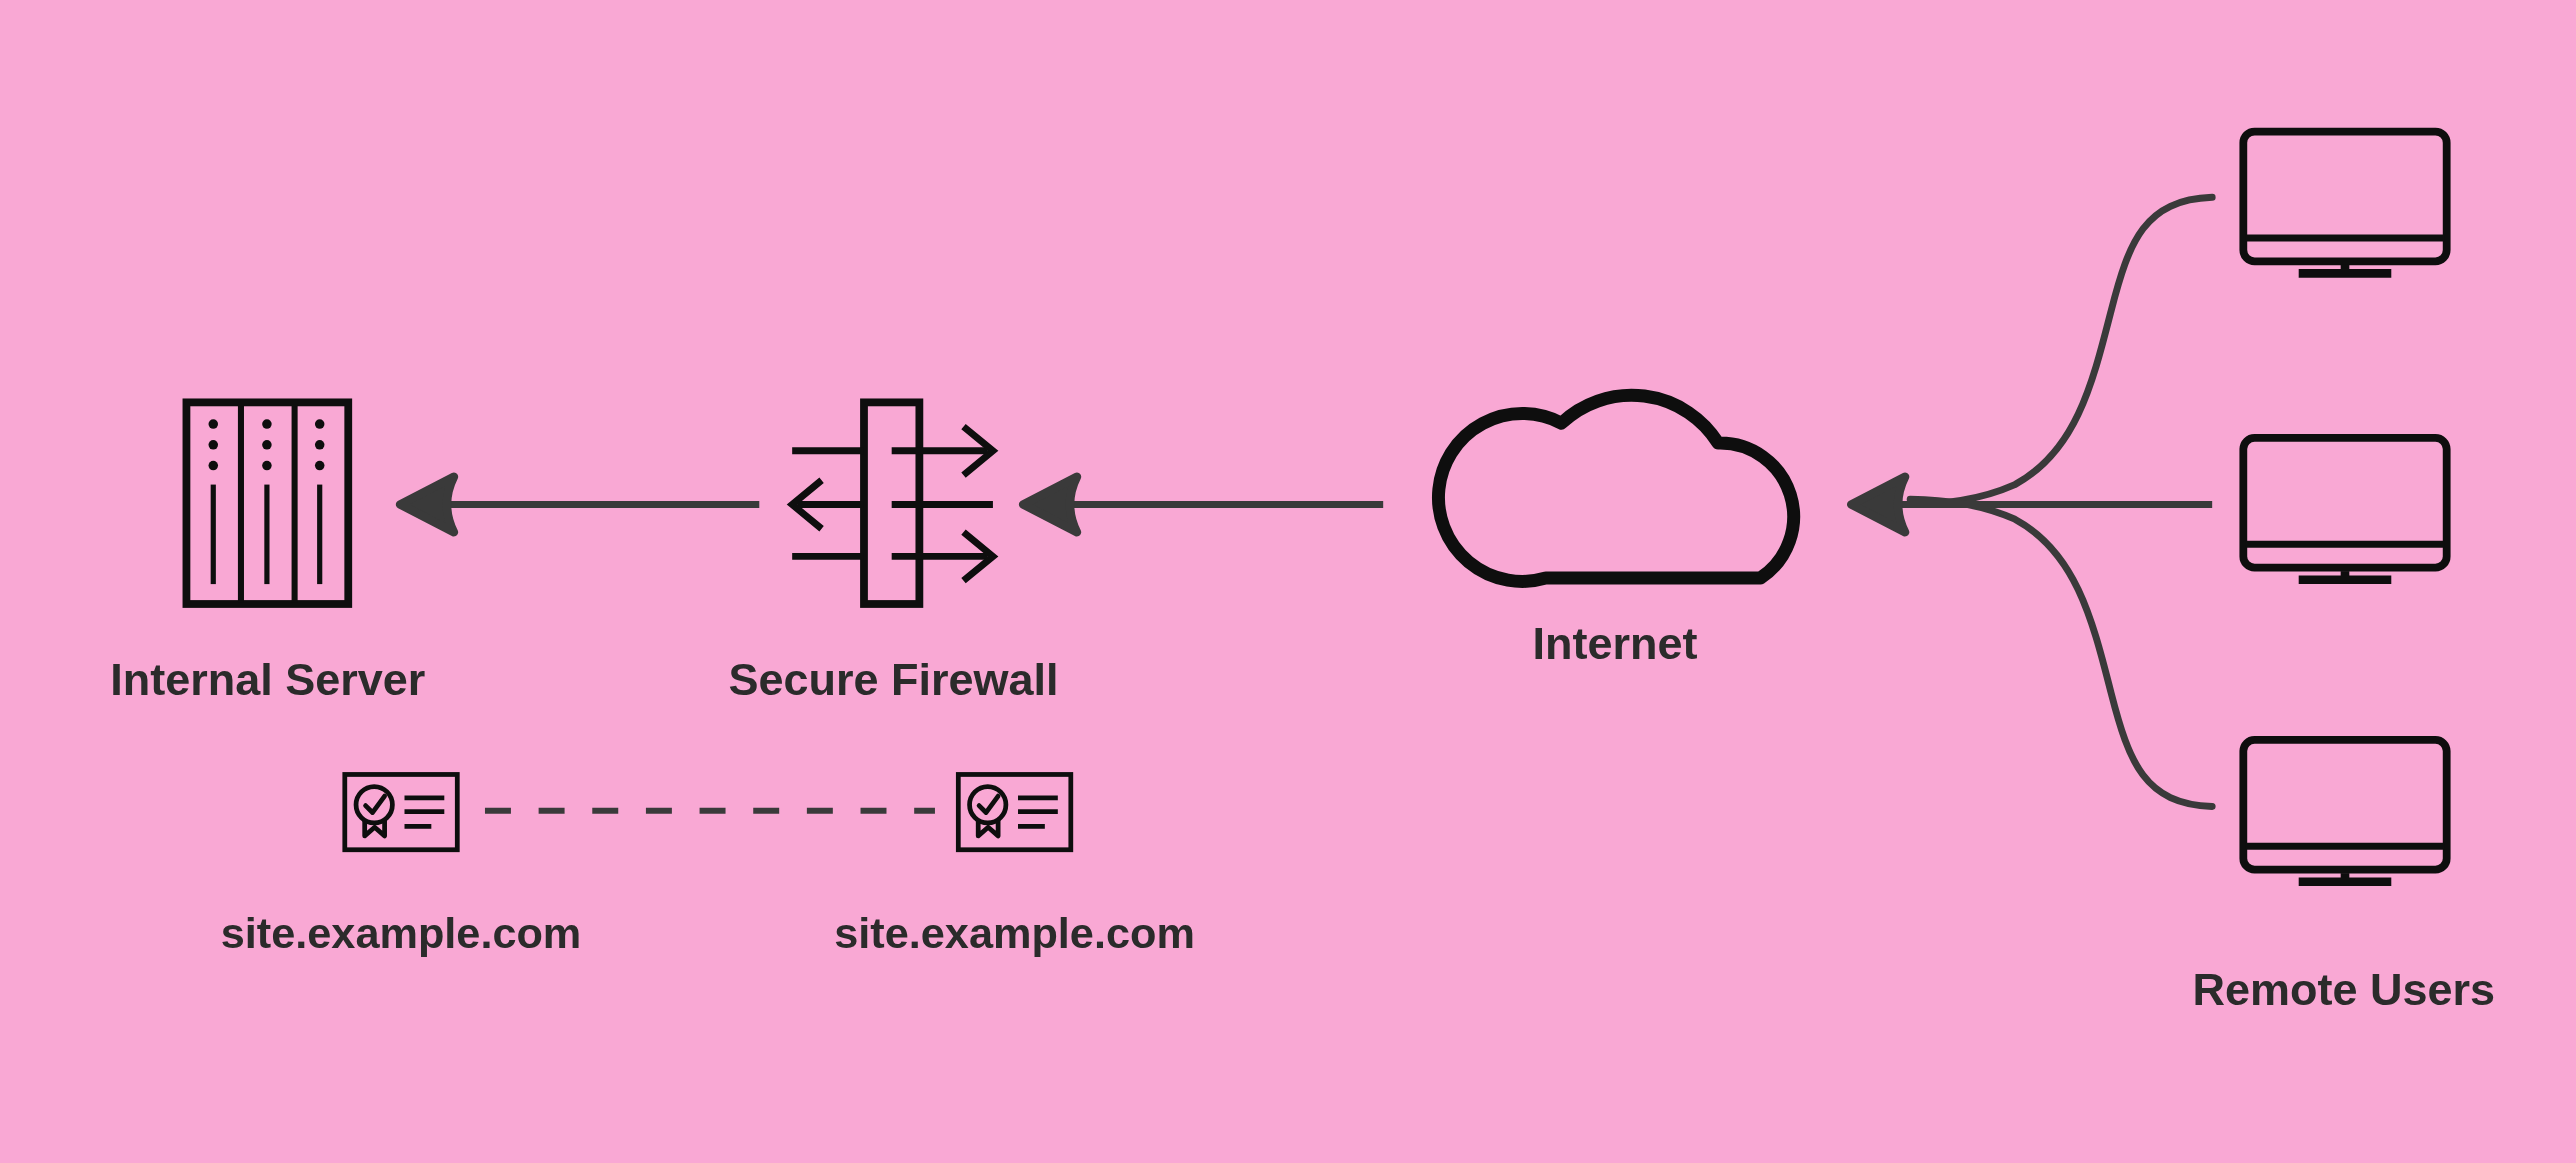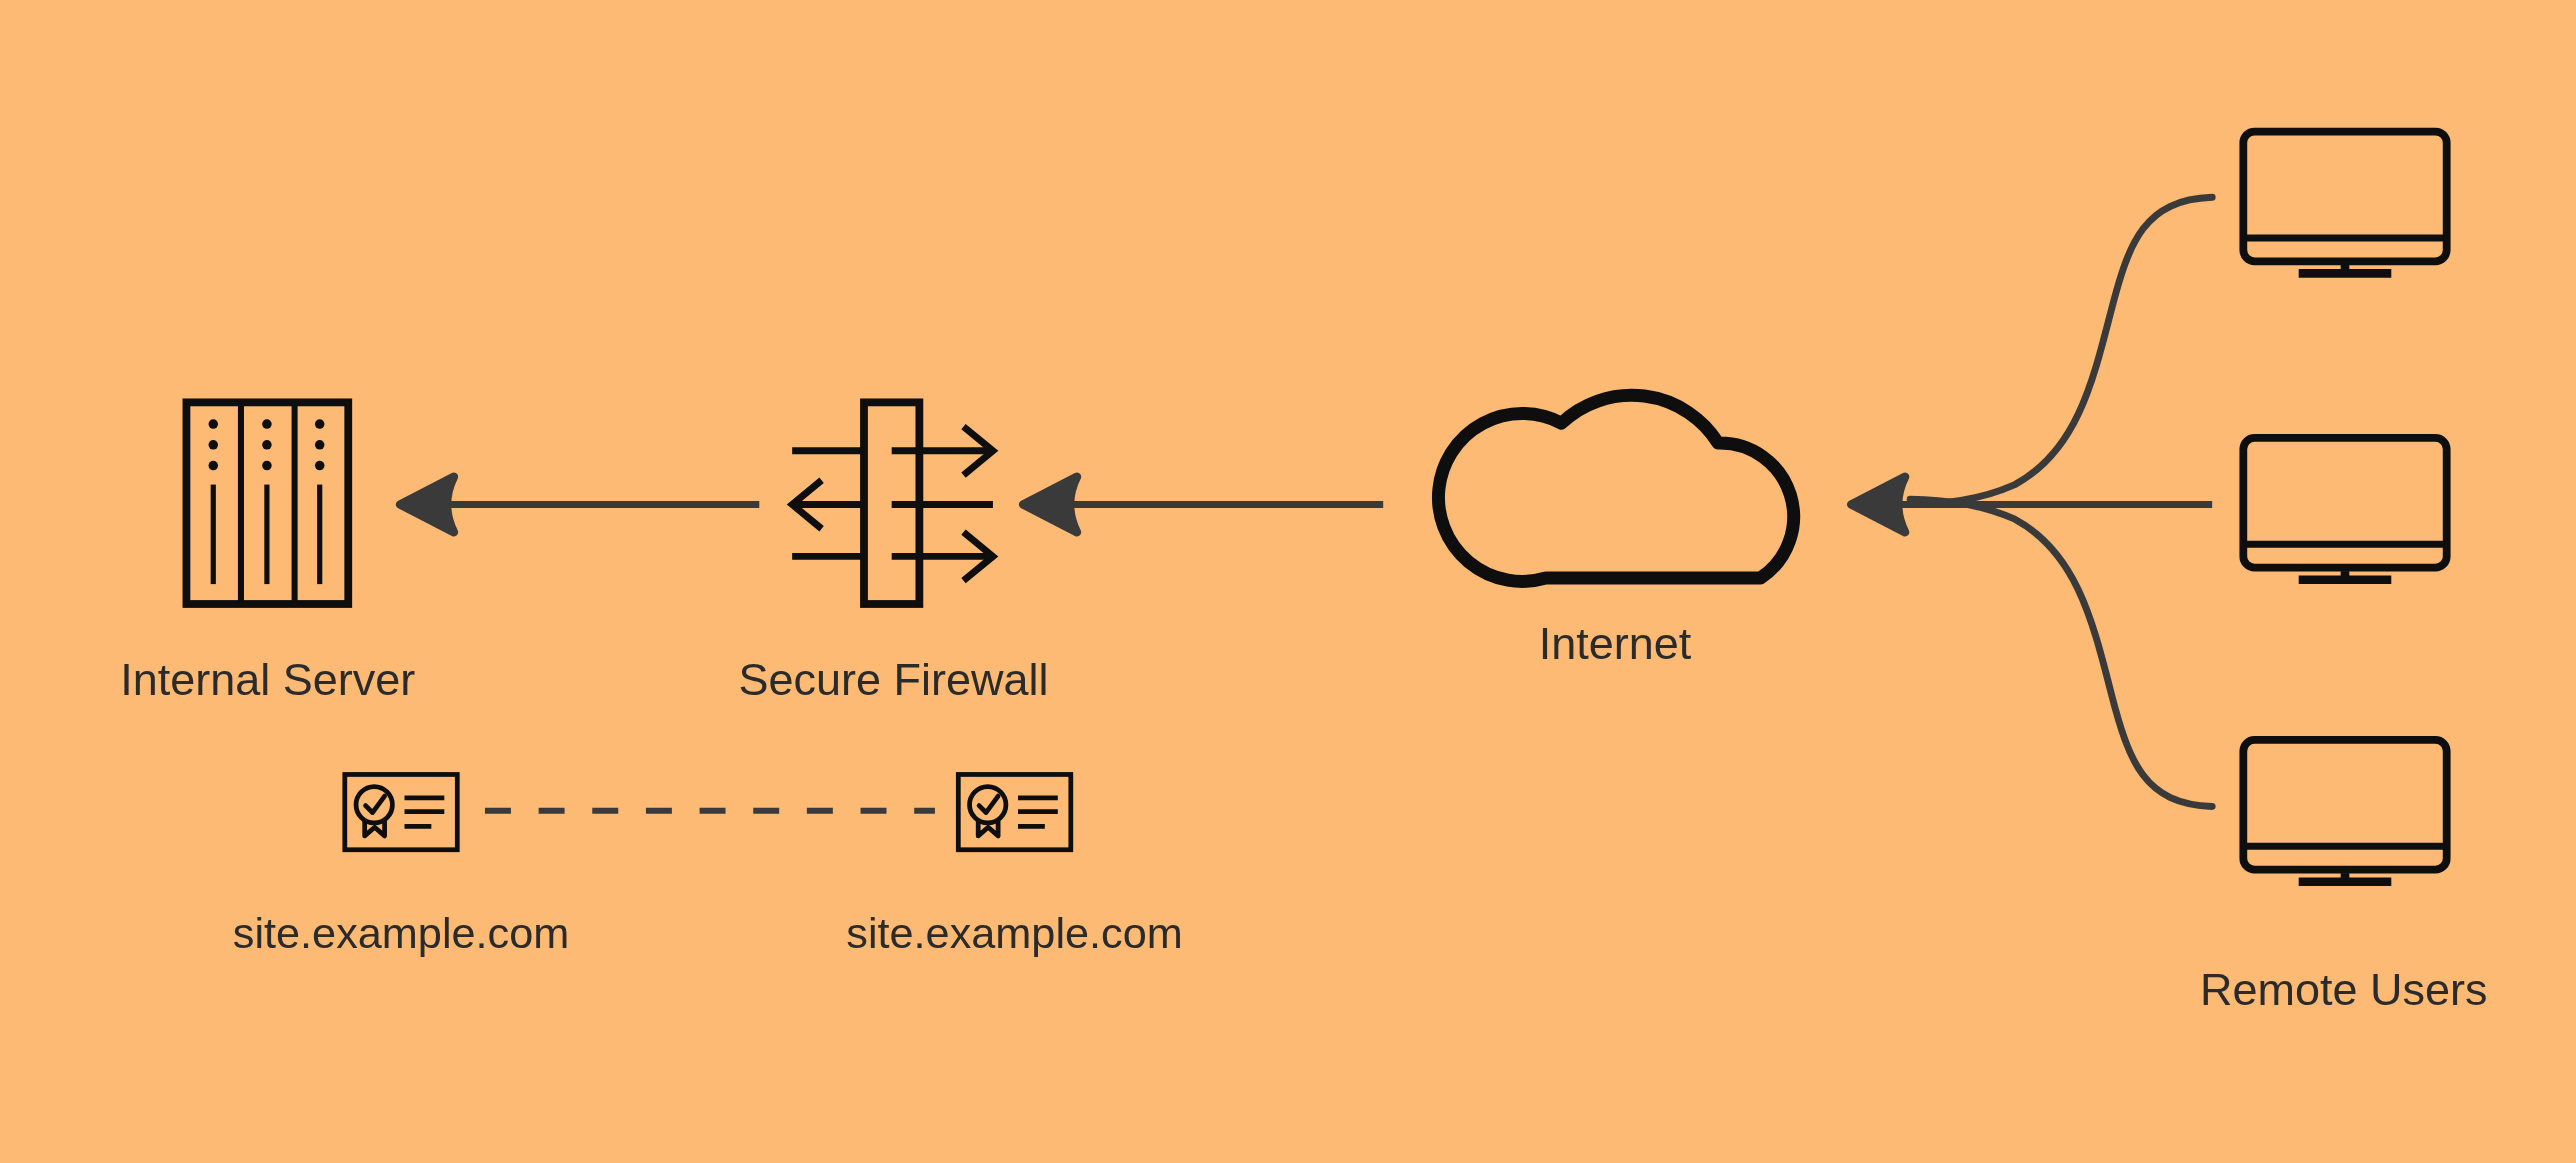--- a/index.html
+++ b/index.html
@@ -4,23 +4,24 @@
 <style>
   html, body {
     margin: 0;
     padding: 0;
     background: #e8e8e8;
   }
   .stage {
     position: relative;
     width: 2576px;
     height: 1163px;
-    background: #fdba74;
+    background: #f9a8d4;
     overflow: hidden;
     font-family: "Liberation Sans", "DejaVu Sans", sans-serif;
+    font-weight: bold;
   }
   svg.diagram {
     position: absolute;
     left: 0;
     top: 0;
     display: block;
   }
   .node-label {
     font-family: "Liberation Sans", "DejaVu Sans", sans-serif;
     font-size: 52px;

